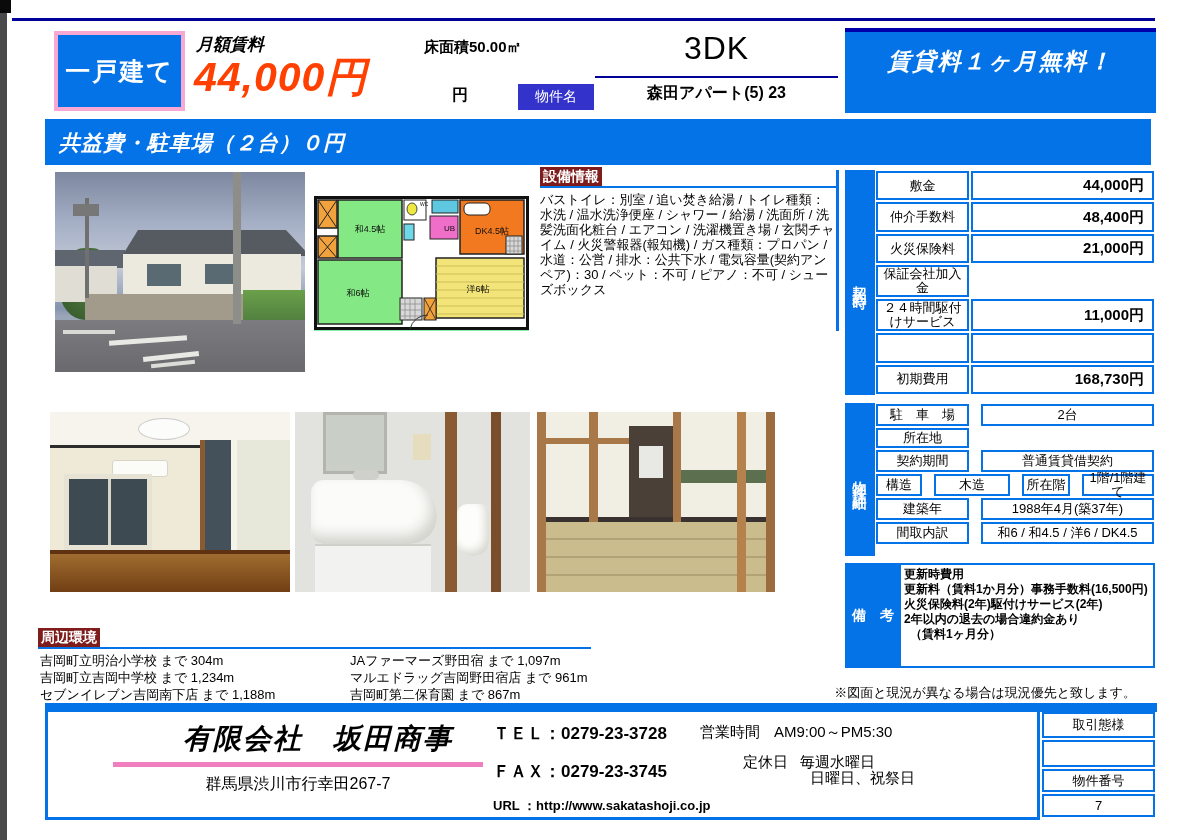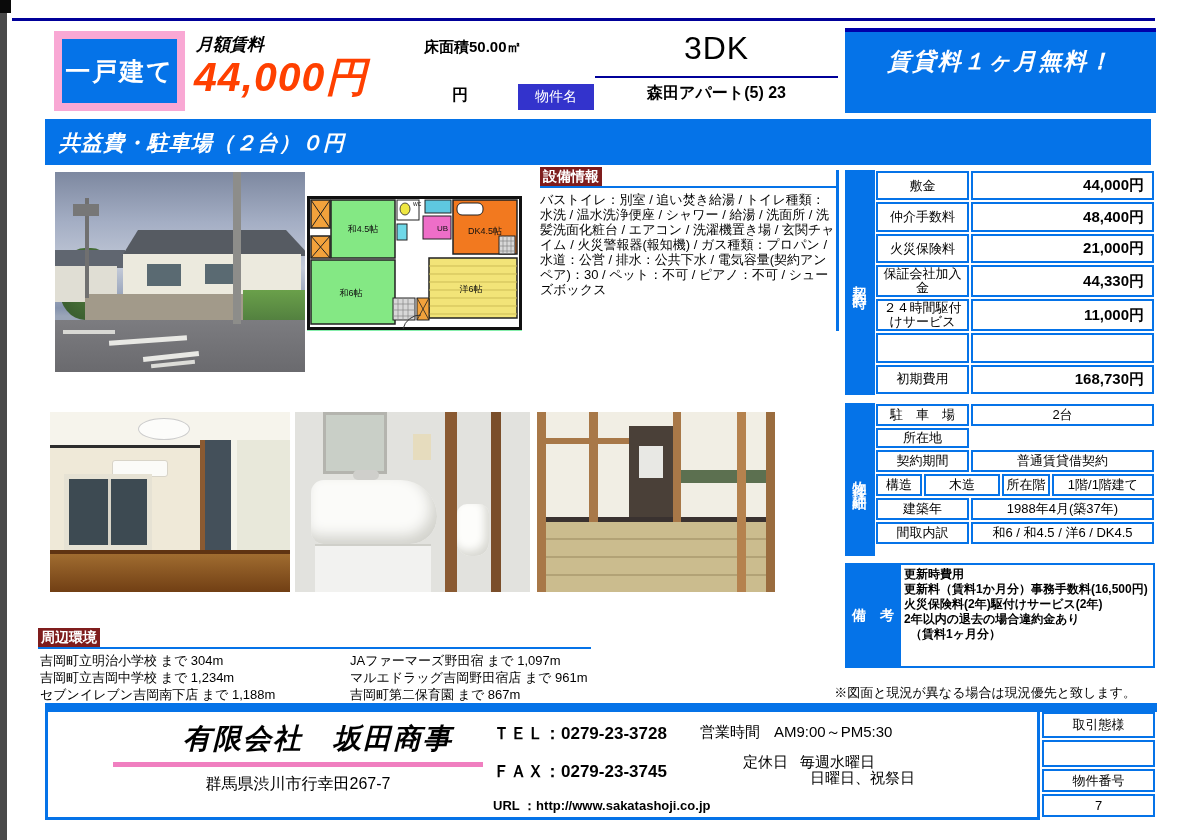--- a/index.html
+++ b/index.html
@@ -6,21 +6,21 @@
   html,body { width:1194px; height:840px; background:#fff; font-family:"Liberation Sans", sans-serif; color:#000; }
   #flyer { position:relative; width:1194px; height:840px; background:#fff; overflow:hidden; }
   .abs { position:absolute; }
 
   
   .left-strip { left:0; top:0; width:7px; height:840px; background:#4a4a4a; }
   .corner-sq { left:0; top:0; width:11px; height:13px; background:#0a0a0a; }
   .top-navy-line { left:12px; top:18px; width:1143px; height:3px; background:#000099; }
 
   
-  .type-badge { left:54px; top:31px; width:131px; height:80px; background:#0573e8; border:8px solid #f9a8d4; color:#fff; font-size:25px; font-weight:bold; display:flex; align-items:center; justify-content:center; letter-spacing:2px; }
+  .type-badge { left:54px; top:31px; width:131px; height:80px; background:#0573e8; border:4px solid #f9a8d4; color:#fff; font-size:25px; font-weight:bold; display:flex; align-items:center; justify-content:center; letter-spacing:2px; }
   .rent-label { left:196px; top:33px; font-size:17px; font-weight:bold; font-style:italic; }
   .rent-value { left:194px; top:50px; font-size:41px; font-weight:bold; font-style:italic; color:#ff4000; letter-spacing:1px; }
   .floor-area { left:424px; top:38px; font-size:15px; font-weight:bold; }
   .yen-suffix { left:452px; top:85px; font-size:16px; font-weight:bold; }
   .name-label { left:518px; top:84px; width:76px; height:26px; background:#3333cc; color:#fff; font-size:14px; display:flex; align-items:center; justify-content:center; }
   .layout-3dk { left:595px; top:30px; width:243px; text-align:center; font-size:32px; letter-spacing:1px; }
   .layout-underline { left:595px; top:76px; width:243px; height:2px; background:#000099; }
   .property-name { left:595px; top:83px; width:243px; text-align:center; font-size:16px; font-weight:bold; }
   .campaign-box { left:845px; top:28px; width:311px; height:85px; background:#0573e8; border-top:4px solid #0000aa; color:#fff; font-size:23px; font-weight:bold; font-style:italic; text-align:center; padding-top:14px; letter-spacing:2px; }
 
@@ -73,21 +73,21 @@
   .ph-tatami .lit-win { position:absolute; left:102px; top:34px; width:24px; height:32px; background:#e8e8e4; }
   .ph-tatami .band { position:absolute; left:136px; top:58px; width:102px; height:13px; background:#5c7050; }
   .ph-tatami .f1 { position:absolute; left:0; top:0; width:9px; height:180px; background:#a87848; }
   .ph-tatami .f2 { position:absolute; left:52px; top:0; width:9px; height:110px; background:#a87848; }
   .ph-tatami .f3 { position:absolute; left:136px; top:0; width:8px; height:110px; background:#a87848; }
   .ph-tatami .f4 { position:absolute; left:200px; top:0; width:9px; height:180px; background:#b5824e; }
   .ph-tatami .f5 { position:absolute; left:229px; top:0; width:9px; height:180px; background:#9a6c3e; }
   .ph-tatami .lintel { position:absolute; left:0; top:26px; width:92px; height:6px; background:#a87848; }
 
   
-  .floorplan { left:307px; top:196px; width:215px; height:135px; background:#86efac; }
+  .floorplan { left:314px; top:196px; width:215px; height:135px; background:#86efac; }
 
   
   .equip-label, .nb-label { background:#7f1d1d; color:#fff; font-size:14px; font-weight:bold; display:flex; align-items:center; justify-content:center; }
   .equip-label { left:540px; top:167px; width:62px; height:19px; }
   .equip-line { left:540px; top:186px; width:296px; height:2px; background:#0573e8; }
   .equip-text { left:540px; top:192px; width:296px; font-size:13px; line-height:15px; }
   .equip-vline { left:836px; top:170px; width:3px; height:161px; background:#0573e8; }
 
   
   .side-blue { background:#0573e8; color:#fff; font-weight:bold; display:flex; align-items:center; justify-content:center; }
@@ -95,21 +95,21 @@
   .ctable { left:845px; top:170px; width:310px; height:225px; display:flex; background:#fff; }
   .ctable .side { width:30px; }
   .ctable .rows { flex:1; display:flex; flex-direction:column; }
   .crow { display:flex; flex:1; }
   .crow .lbl { width:93px; border:2px solid #0573e8; margin:1px; display:flex; align-items:center; justify-content:center; text-align:center; font-size:13px; line-height:14px; background:#fff; }
   .crow .val { flex:1; border:2px solid #0573e8; margin:1px; display:flex; align-items:center; justify-content:flex-end; padding-right:8px; font-size:15px; font-weight:bold; background:#fff; }
 
   .dtable { left:845px; top:403px; width:310px; height:153px; display:flex; background:#fff; }
   .dtable .side { width:30px; }
   .dtable .rows { flex:1; display:flex; flex-direction:column; }
-  .drow { display:flex; }
+  .drow { display:flex;gap:10px; }
   .dcell { border:2px solid #0573e8; margin:1px; display:flex; align-items:center; justify-content:center; text-align:center; font-size:13px; line-height:14px; background:#fff; }
   .drow .dl { width:93px; }
   .drow .dv { flex:1; }
   .bold { font-weight:bold; }
 
   .remarks { left:845px; top:563px; width:310px; height:105px; border:2px solid #0573e8; display:flex; background:#fff; }
   .remarks .side { width:52px; font-size:14px; letter-spacing:0; }
   .remarks .content { flex:1; border-left:2px solid #0573e8; padding:2px 3px; font-size:12px; font-weight:bold; line-height:15px; }
   .note { left:700px; top:684px; width:436px; text-align:right; font-size:13px;font-family:Liberation Mono, monospace; }
 
@@ -237,21 +237,20 @@
       <div class="crow">
           <div class="lbl">仲介手数料</div>
           <div class="val">48,400円</div>
         </div>
       <div class="crow">
           <div class="lbl">火災保険料</div>
           <div class="val">21,000円</div>
         </div>
       <div class="crow">
           <div class="lbl">保証会社加入金</div>
-          <div class="val">44,330円</div>
         </div>
       <div class="crow">
           <div class="lbl">２４時間駆付けサービス</div>
           <div class="val">11,000円</div>
         </div>
       <div class="crow">
           <div class="lbl"></div>
           <div class="val"></div>
         </div>
       <div class="crow">

